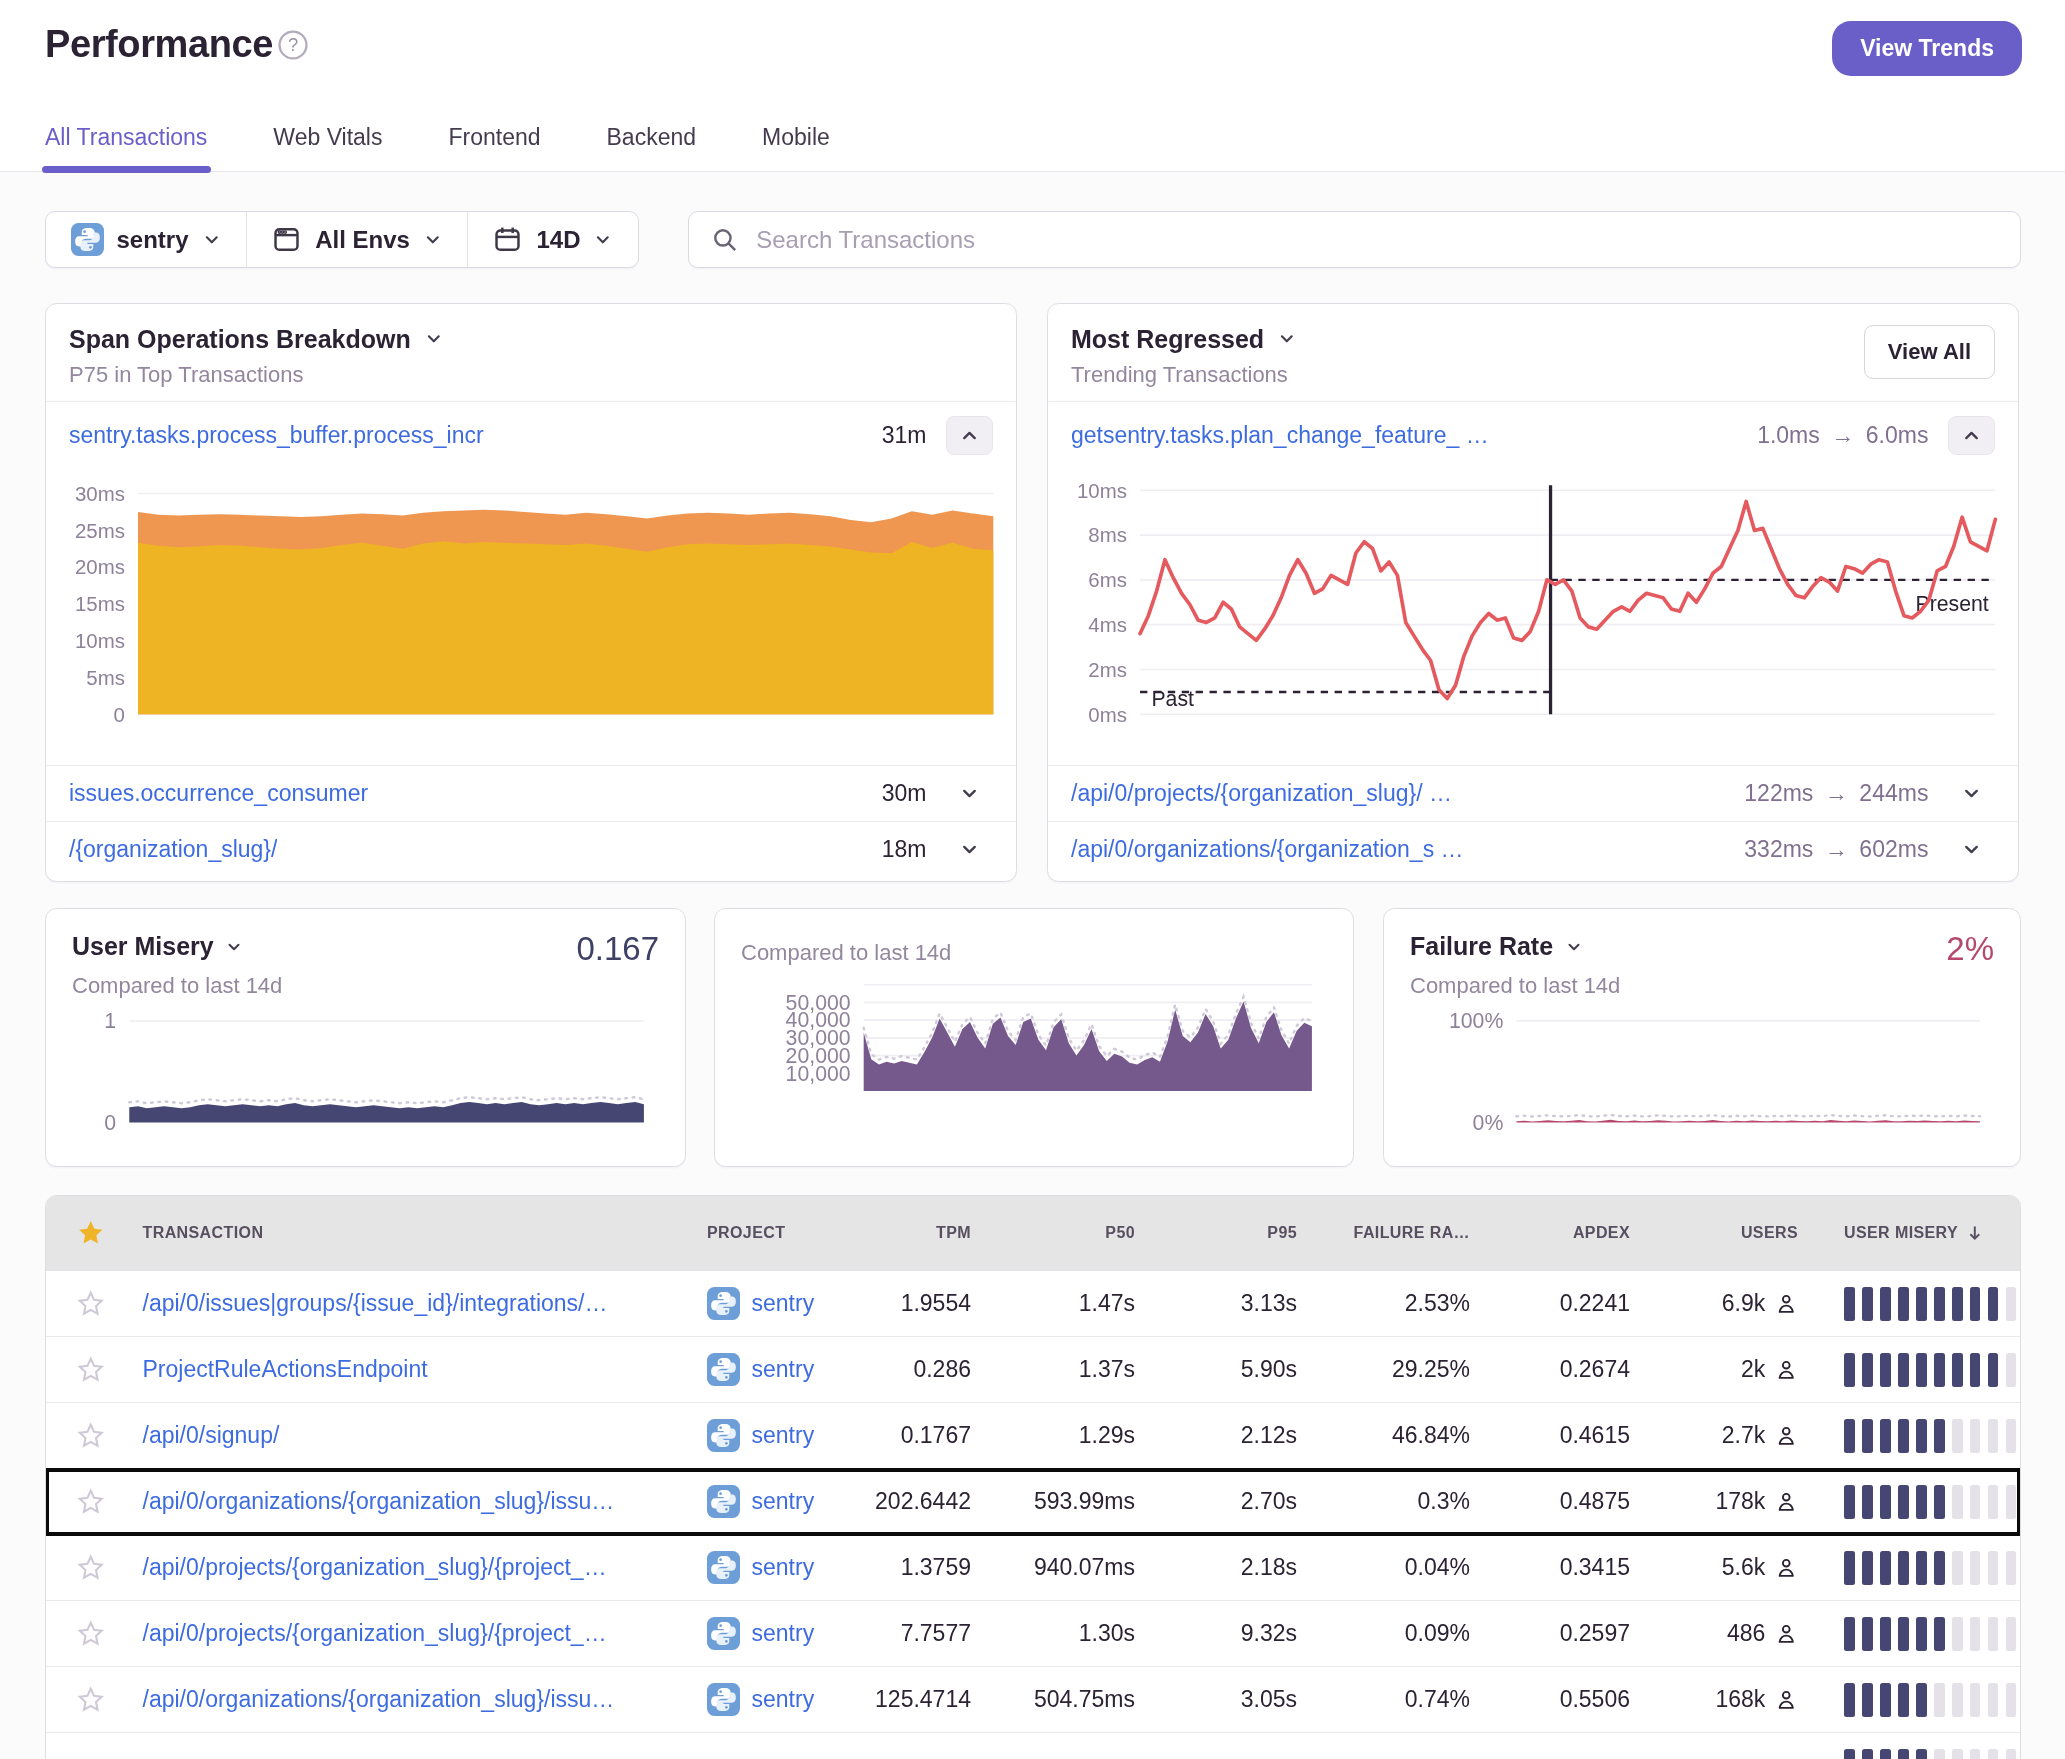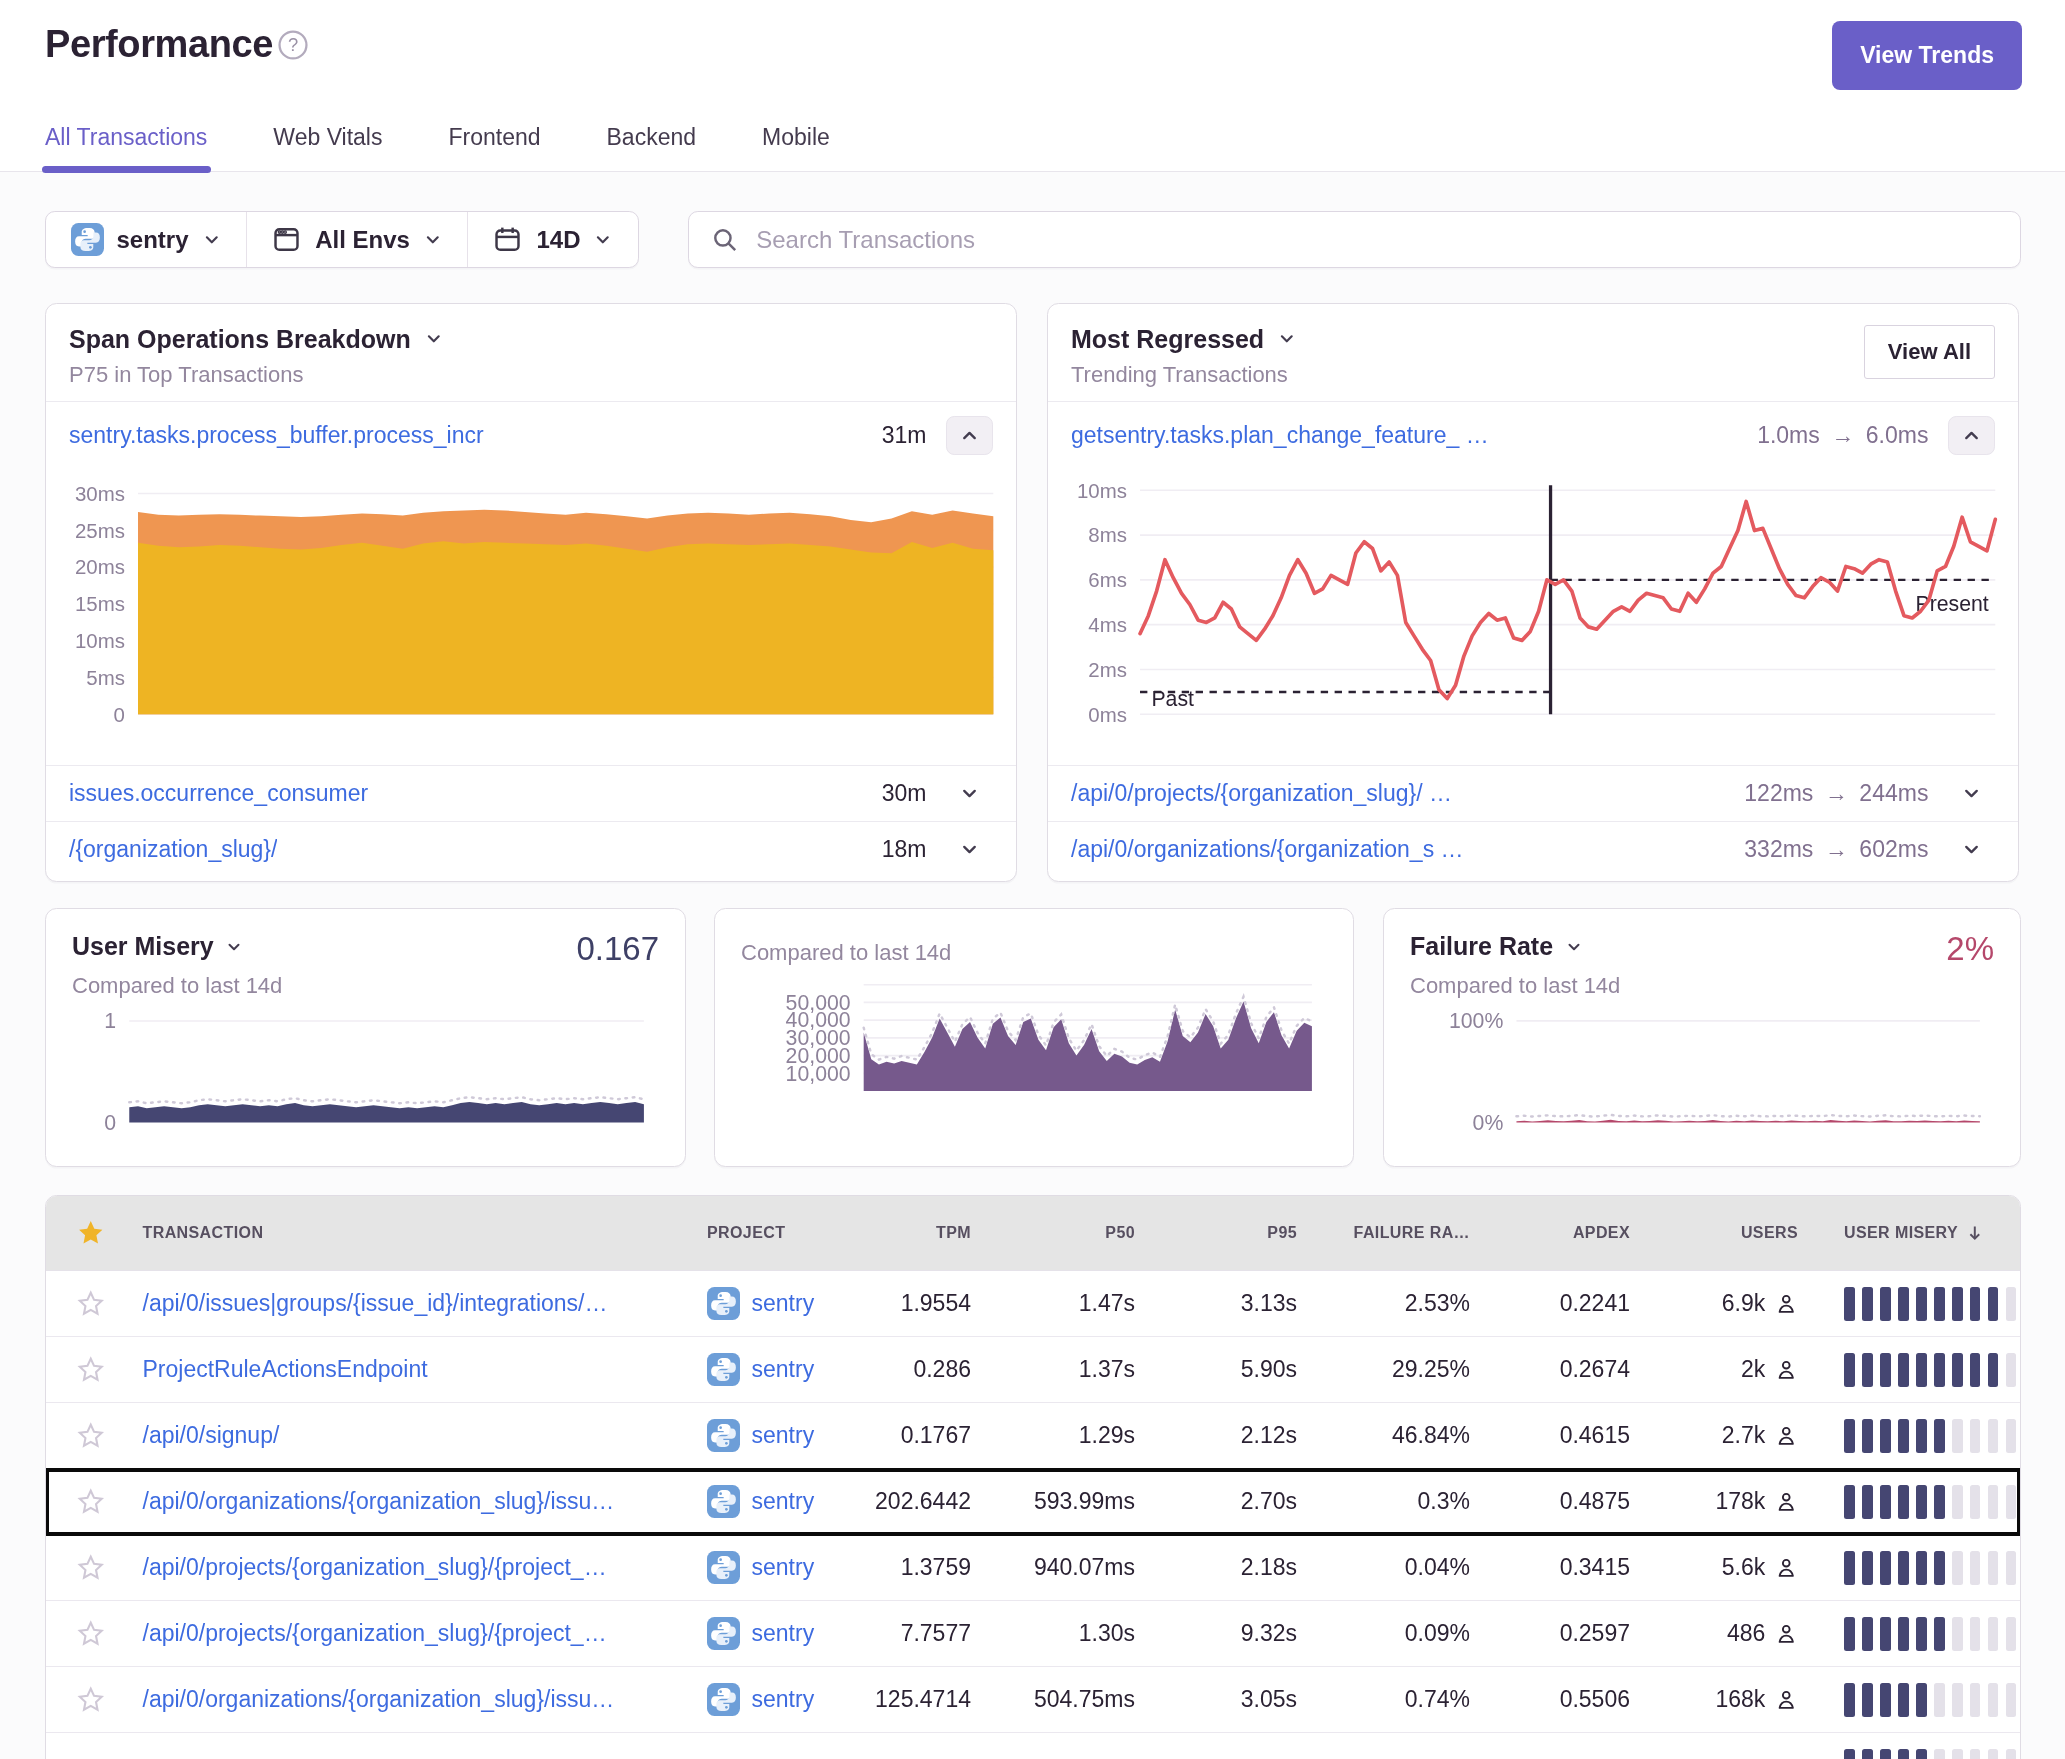--- a/index.html
+++ b/index.html
@@ -2,40 +2,40 @@
 <html style="font-size:13px"><head>
 <meta charset="utf-8">
 <style>
   html,body{margin:0;padding:0;}
   body{font-family:"Liberation Sans","DejaVu Sans",sans-serif;color:#2b2233;}
   .page{position:relative;width:2065px;height:1759px;background:#fbfbfc;overflow:hidden;}
   
   .topbar{position:absolute;left:0;top:0;width:100%;height:172px;background:#fff;border-bottom:1.6px solid #e8e5ec;box-sizing:border-box;}
   .page-title-wrap{position:absolute;left:45px;top:23px;display:flex;align-items:center;gap:3px;}
   .page-title{font-size:38px;font-weight:700;letter-spacing:-0.4px;margin:0;}
-  .vt-btn{position:absolute;right:43px;top:21px;background:#6a5fc8;color:#fff;font-size:23px;font-weight:700;padding:21px 28px;border-radius:8px;border:none;cursor:pointer;}
+  .vt-btn{position:absolute;right:43px;top:21px;background:#6a5fc8;color:#fff;font-size:23px;font-weight:700;padding:14px 28px;border-radius:19px;border:none;cursor:pointer;}
   .tabs{position:absolute;left:45px;bottom:0;display:flex;gap:66px;}
   .tab{font-size:23px;color:#443b4e;padding-bottom:19.6px;position:relative;cursor:pointer;}
   .tab.active{color:#6a5fc8;}
   .tab.active::after{content:"";position:absolute;left:-3.3px;right:-3.3px;bottom:-1.6px;height:6.5px;background:#6a5fc8;border-radius:4.1px;}
   
   .filterbar{position:absolute;top:211px;left:45px;right:44px;display:flex;gap:29.5px;}
   .fgroup{display:flex;background:#fff;border:1.6px solid #ddd7e2;border-radius:9.8px;height:57px;box-sizing:border-box;box-shadow:0 1.6px 0 rgba(43,34,51,.03);}
   .fseg{display:flex;align-items:center;gap:13px;padding:0 24.5px;font-size:24px;font-weight:700;color:#2b2233;cursor:pointer;}
   .fseg + .fseg{border-left:1.6px solid #e7e2ea;}
   .searchbox{flex:1;display:flex;align-items:center;gap:14.7px;background:#fff;border:1.6px solid #ddd7e2;border-radius:9.8px;height:57px;padding:0 21px;box-sizing:border-box;box-shadow:0 1.6px 0 rgba(43,34,51,.03);margin-left:20px;}
   .searchbox input{flex:1;border:none;outline:none;background:transparent;font-family:inherit;font-size:24px;color:#2b2233;}
   .searchbox input::placeholder{color:#a79eb2;}
   
   .panel{position:absolute;top:303px;width:972px;height:579px;background:#fff;border:1.6px solid #e0dce4;border-radius:11.5px;box-sizing:border-box;box-shadow:0 1.6px 0 rgba(43,34,51,.03);}
   #panel-left{left:45px;} #panel-right{left:1047px;}
   .panel-head{height:98px;border-bottom:1.6px solid #eceaf0;padding:20.5px 23px;box-sizing:border-box;position:relative;}
   .panel-title{font-size:25px;font-weight:700;display:flex;align-items:center;gap:13px;cursor:pointer;}
   .panel-sub{margin-top:8.2px;font-size:22px;color:#93879e;}
-  .viewall-btn{position:absolute;right:23px;top:21px;background:#fff;border:1.6px solid #d9d3df;border-radius:3px;font-family:inherit;font-size:22px;font-weight:700;color:#2b2233;padding:13px 23px;cursor:pointer;}
+  .viewall-btn{position:absolute;right:23px;top:21px;background:#fff;border:1.6px solid #d9d3df;border-radius:9px;font-family:inherit;font-size:22px;font-weight:700;color:#2b2233;padding:13px 23px;cursor:pointer;}
   .exp-row{height:67px;display:flex;align-items:center;justify-content:space-between;padding:0 23px;}
   .p-row{height:56px;border-top:1.6px solid #eceaf0;display:flex;align-items:center;justify-content:space-between;padding:0 23px;box-sizing:border-box;}
   a{color:#3d6be0;text-decoration:none;cursor:pointer;}
   .plink{font-size:23px;white-space:nowrap;overflow:hidden;max-width:622px;}
   .pval{display:flex;align-items:center;gap:19.6px;font-size:23px;color:#2b2233;}
   .fromto{color:#80708f;display:flex;align-items:center;gap:11.5px;}
   .expbtn{width:47px;height:39px;border-radius:8.2px;background:#f2eff4;border:1.6px solid #e8e4ec;display:flex;align-items:center;justify-content:center;cursor:pointer;padding:0;}
   .expbtn.plain{background:transparent;border-color:transparent;}
   .chart{width:100%;height:296px;}
   

